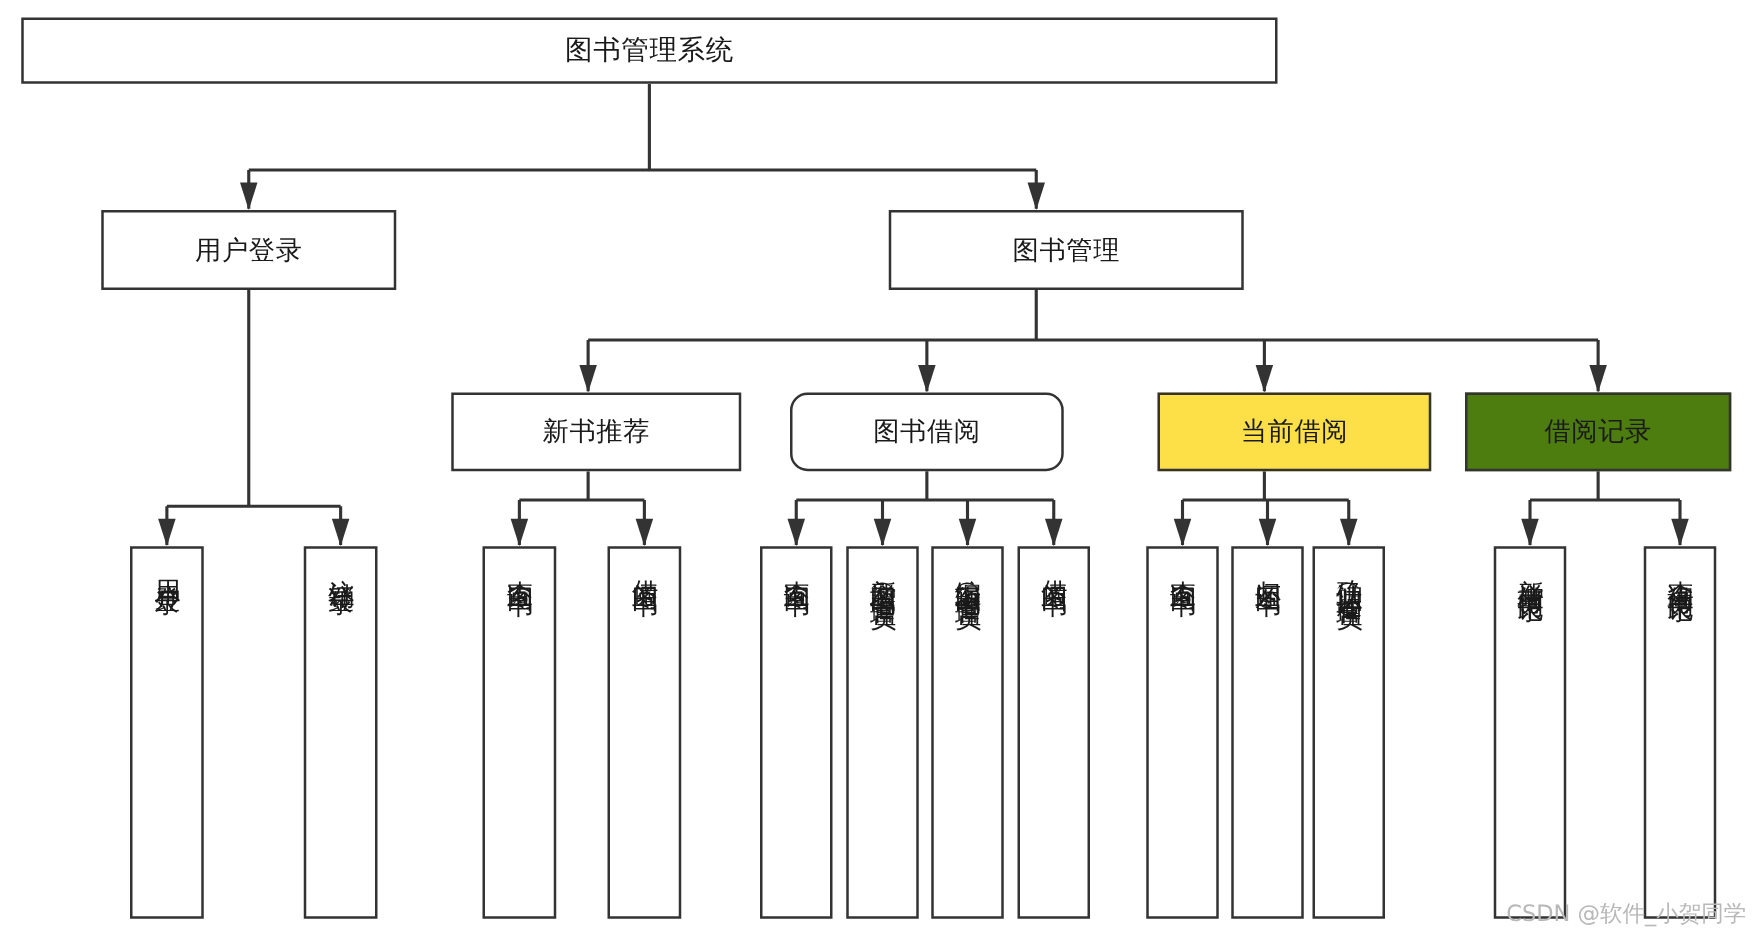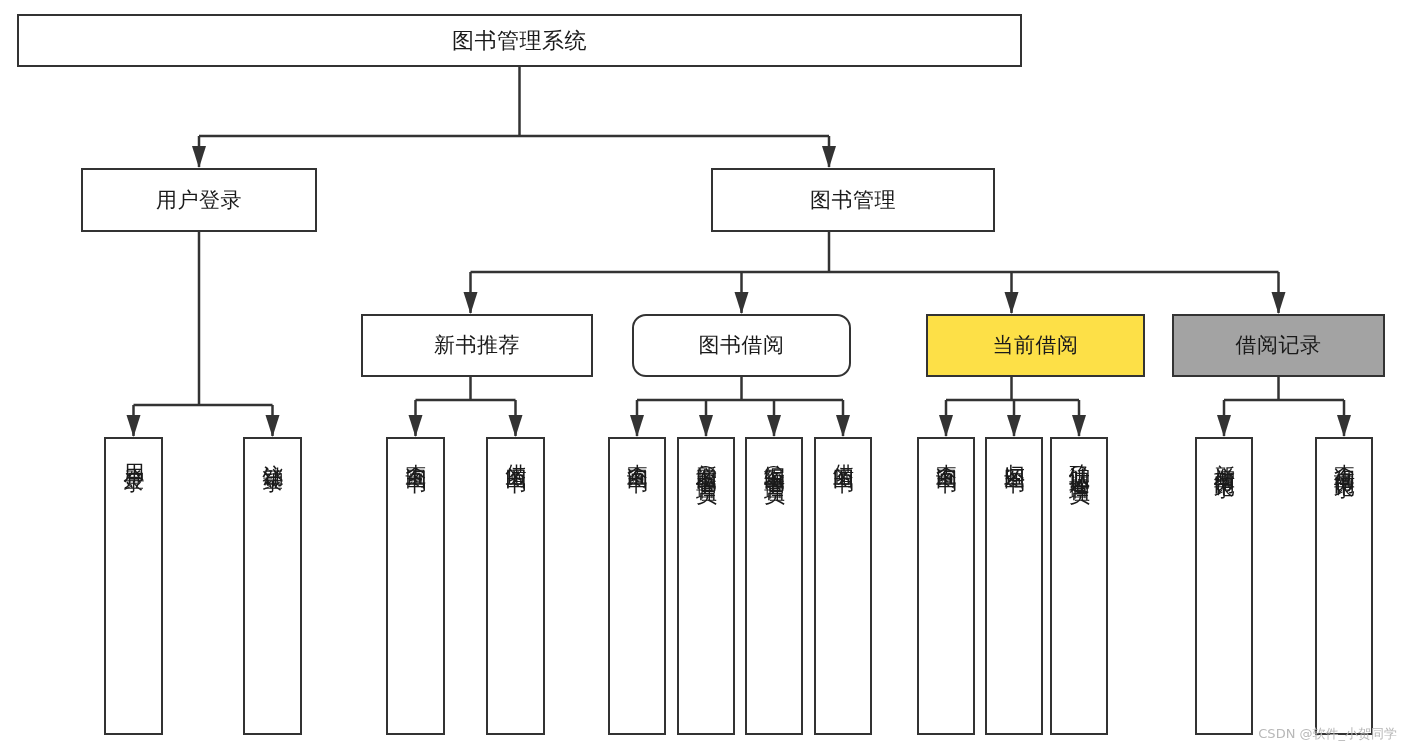--- a/index.html
+++ b/index.html
@@ -62,21 +62,21 @@
     text-orientation: upright;
     font-size: 21px;
     letter-spacing: 3px;
     line-height: 1;
     white-space: nowrap;
   }
   #watermark {
     position: absolute;
     right: 8px;
     bottom: 4px;
-    font-size: 13px;
+    font-size: 18px;
     color: #b8b8b8;
     z-index: 5;
     white-space: nowrap;
     font-family: "DejaVu Sans", "Liberation Sans", sans-serif;
   }
 </style>
 </head>
 <body>
 
 <div id="canvas">
@@ -146,21 +146,21 @@
       </div>
       <div class="node horiz" style="left: 361px; top: 314px; width: 232px; height: 63px; border-color: rgb(51, 51, 51); background: rgb(255, 255, 255);">
         <span class="node-label">新书推荐</span>
       </div>
       <div class="node horiz" style="left: 632px; top: 314px; width: 219px; height: 63px; border-color: rgb(51, 51, 51); background: rgb(255, 255, 255); border-radius: 14px;">
         <span class="node-label">图书借阅</span>
       </div>
       <div class="node horiz" style="left: 902px; top: 314px; width: 219px; height: 63px; border-color: rgb(51, 51, 51); background: #fde047; margin-left: 24px;">
         <span class="node-label">当前借阅</span>
       </div>
-      <div class="node horiz" style="left: 1172px; top: 314px; width: 213px; height: 63px; border-color: rgb(51, 51, 51); background: #a3a3a3;">
+      <div class="node horiz" style="left: 1172px; top: 314px; width: 213px; height: 63px; border-color: rgb(51, 51, 51); background: #4d7c0f;">
         <span class="node-label">借阅记录</span>
       </div>
       <div class="node vert" style="left: 104px; top: 437px; width: 59px; height: 298px; border-color: rgb(51, 51, 51); background: rgb(255, 255, 255);">
         <span class="node-label">用户登录</span>
       </div>
       <div class="node vert" style="left: 243px; top: 437px; width: 59px; height: 298px; border-color: rgb(51, 51, 51); background: rgb(255, 255, 255);">
         <span class="node-label">注销登录</span>
       </div>
       <div class="node vert" style="left: 386px; top: 437px; width: 59px; height: 298px; border-color: rgb(51, 51, 51); background: rgb(255, 255, 255);">
         <span class="node-label">查询图书</span>

